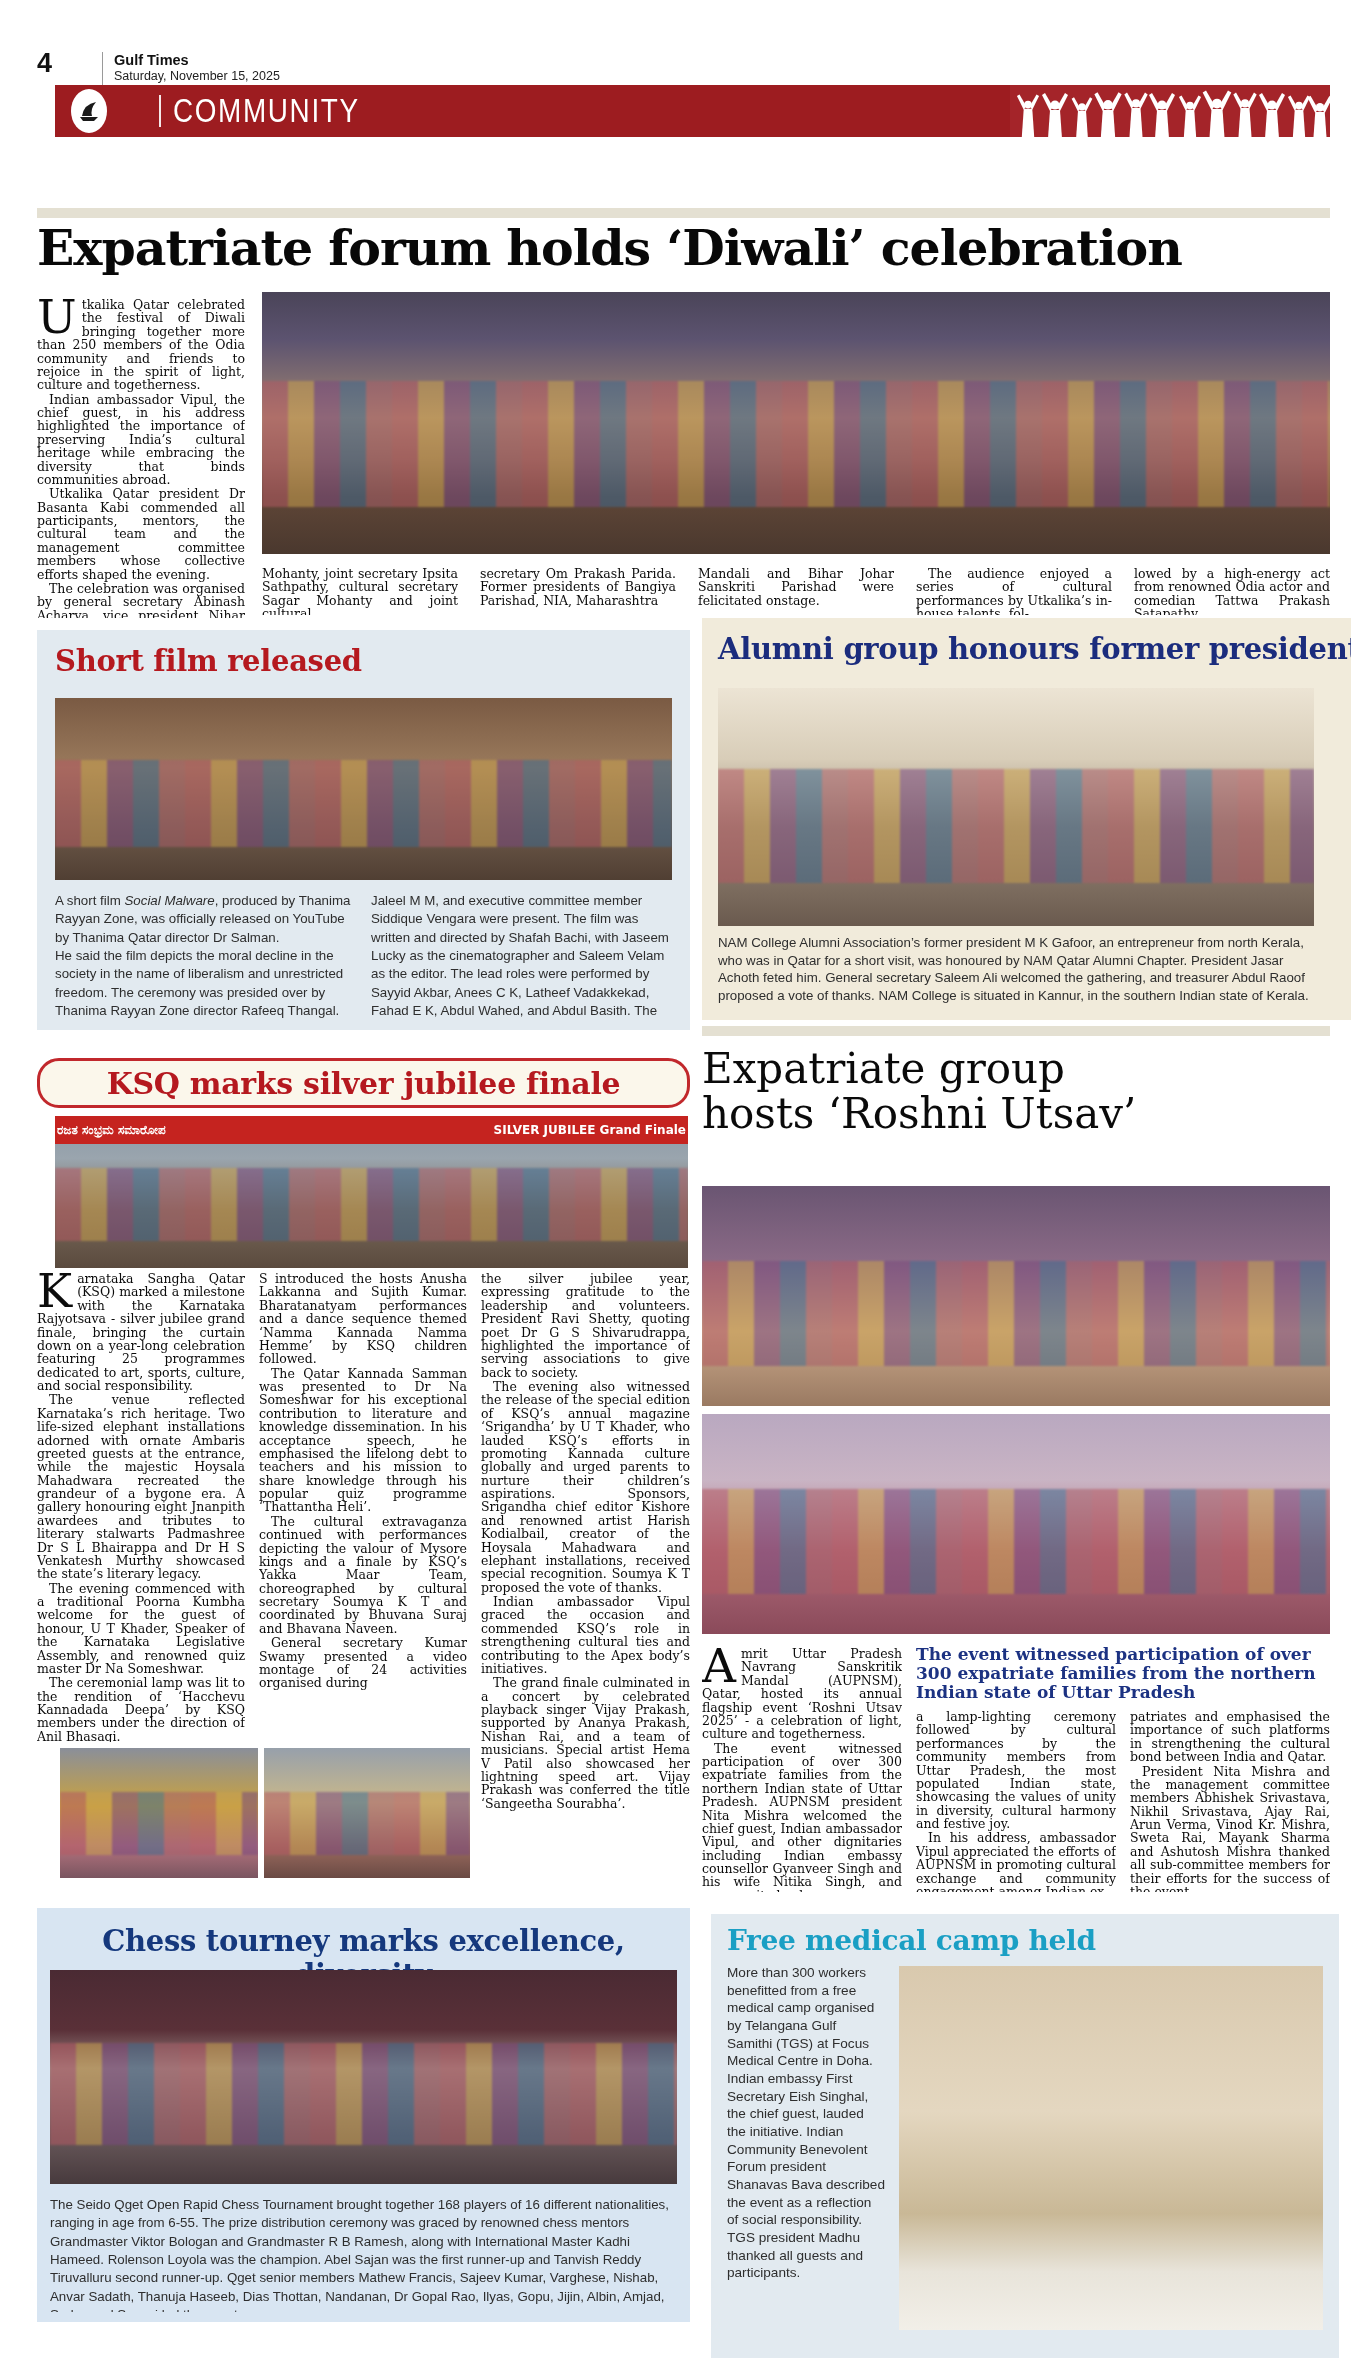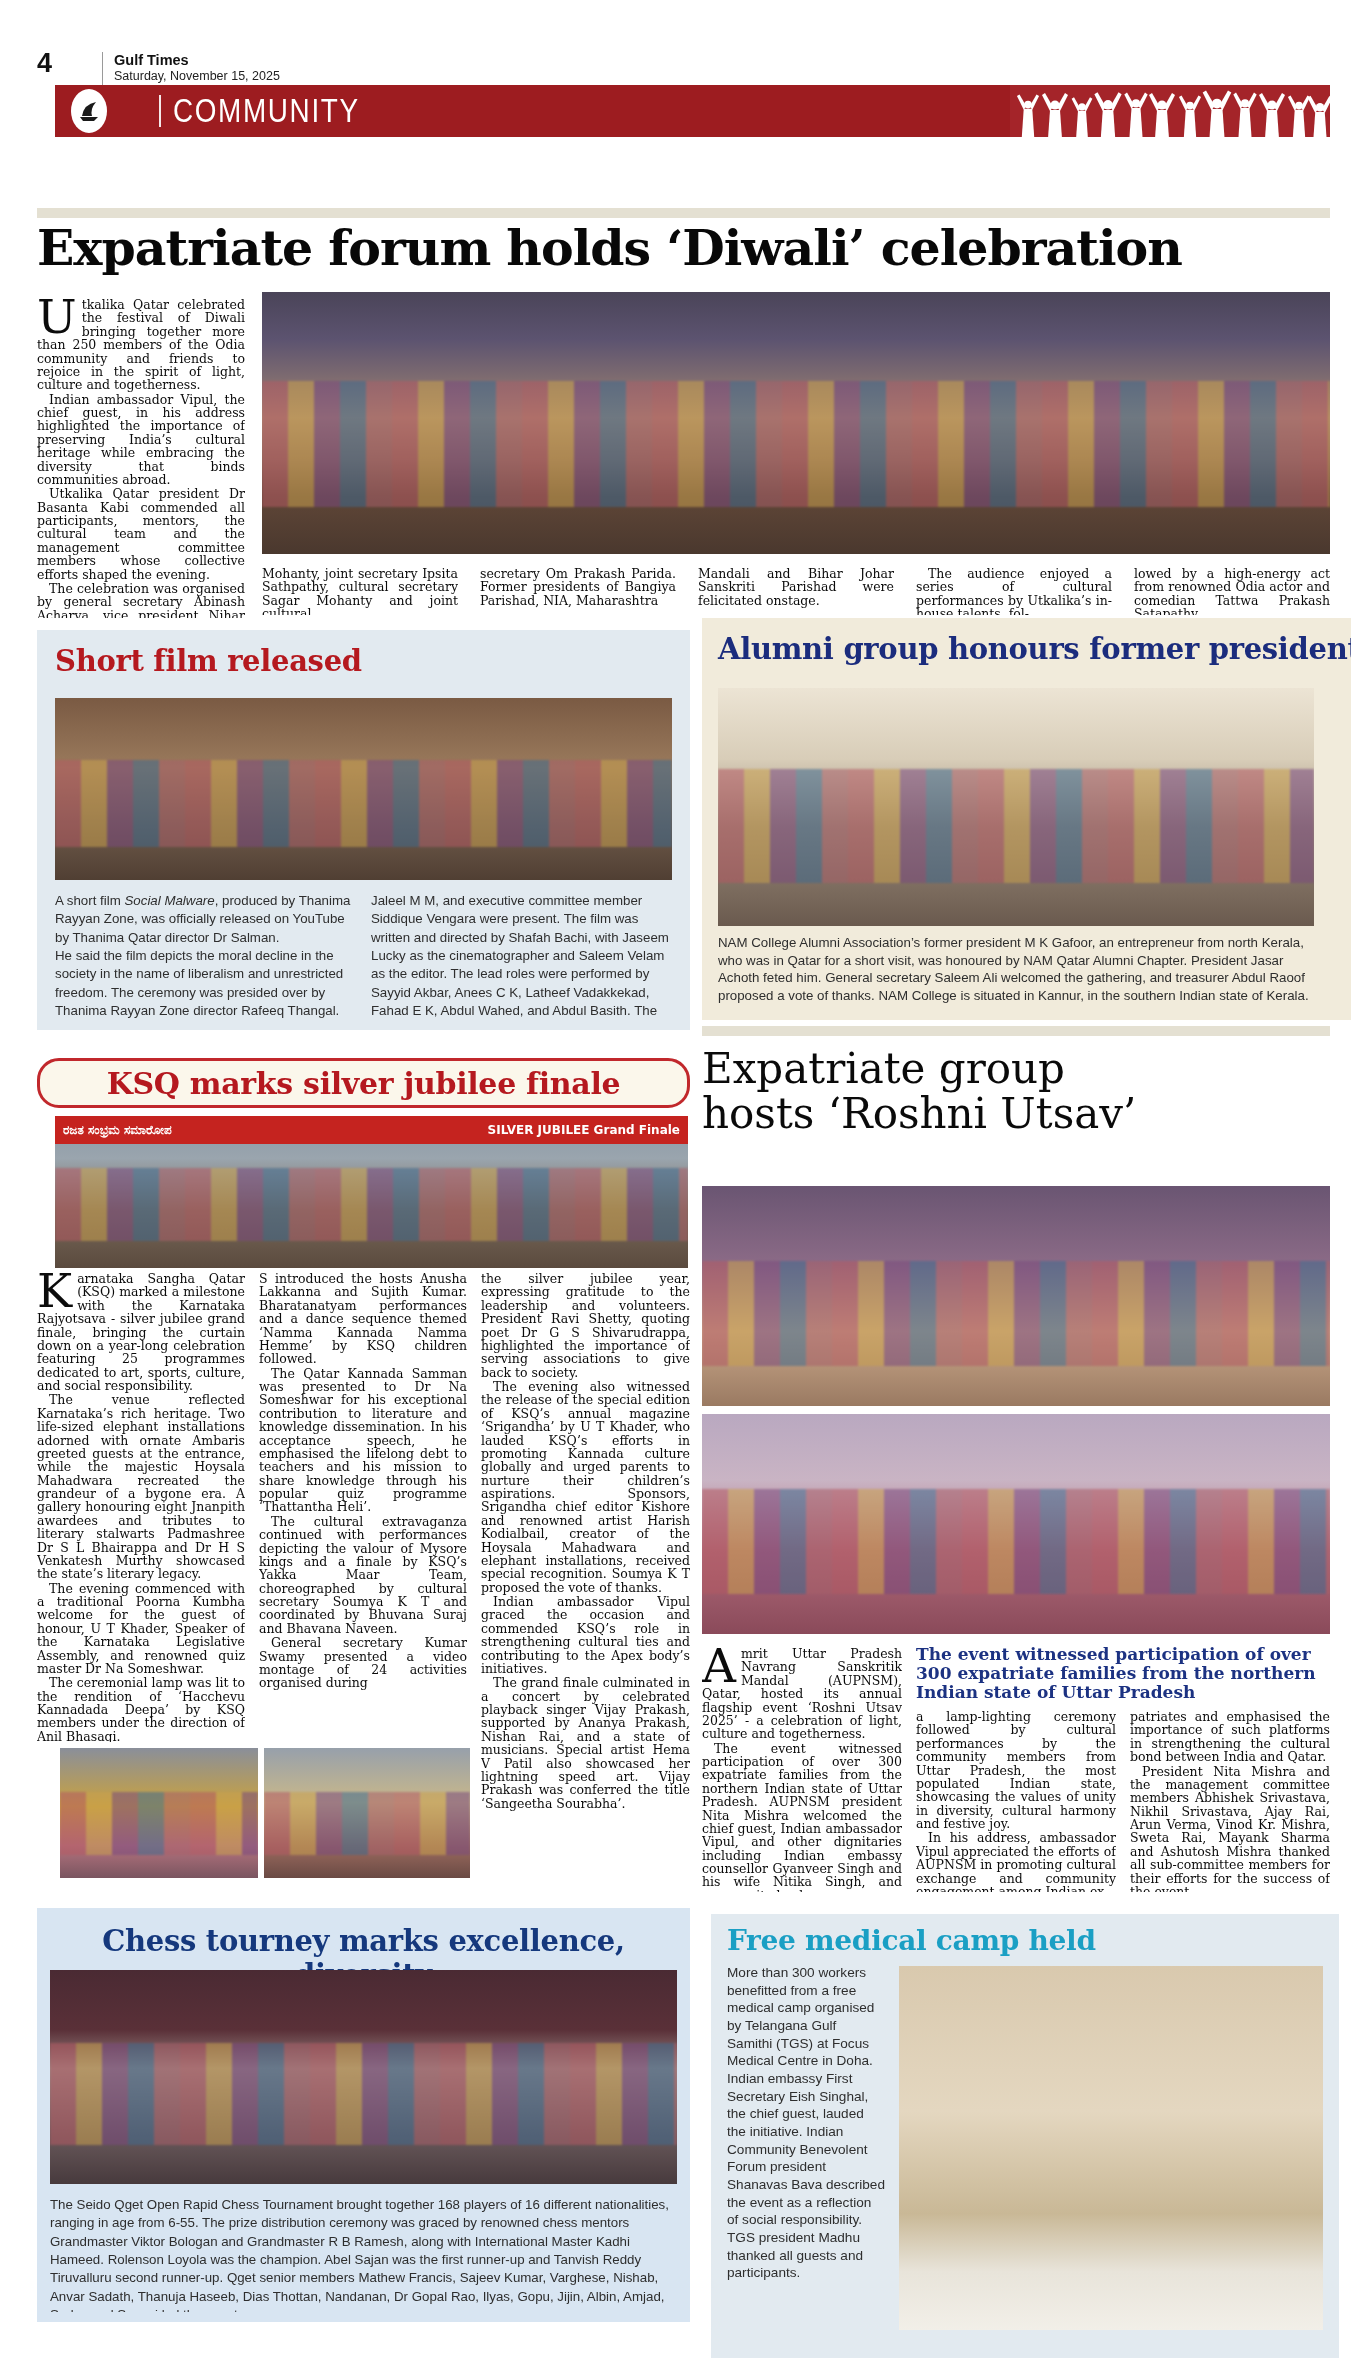--- a/index.html
+++ b/index.html
@@ -44,21 +44,21 @@
   #ph-film{background:linear-gradient(180deg,#7a5a43 0%,#9a7a5c 38%,#6e5a4a 70%,#503f33 100%);}
   #ph-alumni{background:linear-gradient(180deg,#ece4d4 0%,#d8cdb8 30%,#9a8a7a 58%,#6a5a4e 100%);}
   #ph-roshni1{background:linear-gradient(180deg,#6a5572 0%,#8a6a86 34%,#caa88a 66%,#9a7a62 100%);}
   #ph-roshni2{background:linear-gradient(180deg,#b9a8c0 0%,#c9b4c4 30%,#b06a7a 62%,#8a4a5a 100%);}
   #ph-ksq-main{background:linear-gradient(180deg,#8a97a5 0%,#9aa5ae 28%,#7a6a5a 62%,#5a4a3e 100%);}
   #ph-ksq-a{background:linear-gradient(180deg,#8a8f9a 0%,#caa23e 45%,#b4737e 75%,#7a5560 100%);}
   #ph-ksq-b{background:linear-gradient(180deg,#97a0ab 0%,#c9b88a 42%,#9a6a5e 76%,#6a4a44 100%);}
   #ph-chess{background:linear-gradient(180deg,#4a2a33 0%,#5a3038 28%,#9a8a86 46%,#6a5a5c 76%,#473a3d 100%);}
   #ph-medical{background:linear-gradient(180deg,#d9c9ae 0%,#e4d7c0 40%,#c9b896 68%,#e8e4da 84%,#f2efe8 100%);}
   .ksqband{position:absolute;left:0;top:0;right:0;height:28px;background:#c5231f;color:#fff;
-     display:flex;align-items:center;justify-content:space-between;padding:0 8px;box-sizing:border-box;
+     display:flex;align-items:center;justify-content:space-between;padding:0 2px;box-sizing:border-box;
      font-family:"DejaVu Sans",sans-serif;font-size:12px;font-weight:bold;white-space:nowrap;overflow:hidden;}
   
   .secbox{position:absolute;box-sizing:border-box;}
   .bg-bluegrey{background:#e2eaf0;}
   .bg-cream{background:#f1ebdb;}
   .bg-blue{background:#d8e5f2;}
   .ksq-titlebox{border:3px solid #c1282c;border-radius:22px;background:#fbf7eb;
      display:flex;align-items:center;justify-content:center;}
 </style>
 </head>
@@ -170,21 +170,21 @@
   <div class="abs col" style="left:259px;top:1272px;width:208px;height:482px;">
     <p class="sb">S introduced the hosts Anusha Lakkanna and Sujith Kumar. Bharatanatyam performances and a dance sequence themed ‘Namma Kannada Namma Hemme’ by KSQ children followed.</p>
     <p class="sb ind">The Qatar Kannada Samman was presented to Dr Na Someshwar for his exceptional contribution to literature and knowledge dissemination. In his acceptance speech, he emphasised the lifelong debt to teachers and his mission to share knowledge through his popular quiz programme ‘Thattantha Heli’.</p>
     <p class="sb ind">The cultural extravaganza continued with performances depicting the valour of Mysore kings and a finale by KSQ’s Yakka Maar Team, choreographed by cultural secretary Soumya K T and coordinated by Bhuvana Suraj and Bhavana Naveen.</p>
     <p class="sb ind">General secretary Kumar Swamy presented a video montage of 24 activities organised during</p>
   </div>
   <div class="abs col" style="left:481px;top:1272px;width:209px;height:612px;">
     <p class="sb">the silver jubilee year, expressing gratitude to the leadership and volunteers. President Ravi Shetty, quoting poet Dr G S Shivarudrappa, highlighted the importance of serving associations to give back to society.</p>
     <p class="sb ind">The evening also witnessed the release of the special edition of KSQ’s annual magazine ‘Srigandha’ by U T Khader, who lauded KSQ’s efforts in promoting Kannada culture globally and urged parents to nurture their children’s aspirations. Sponsors, Srigandha chief editor Kishore and renowned artist Harish Kodialbail, creator of the Hoysala Mahadwara and elephant installations, received special recognition. Soumya K T proposed the vote of thanks.</p>
     <p class="sb ind">Indian ambassador Vipul graced the occasion and commended KSQ’s role in strengthening cultural ties and contributing to the Apex body’s initiatives.</p>
-    <p class="sb ind">The grand finale culminated in a concert by celebrated playback singer Vijay Prakash, supported by Ananya Prakash, Nishan Rai, and a state of musicians. Special artist Hema V Patil also showcased her lightning speed art. Vijay Prakash was conferred the title ‘Sangeetha Sourabha’.</p>
+    <p class="sb ind">The grand finale culminated in a concert by celebrated playback singer Vijay Prakash, supported by Ananya Prakash, Nishan Rai, and a team of musicians. Special artist Hema V Patil also showcased her lightning speed art. Vijay Prakash was conferred the title ‘Sangeetha Sourabha’.</p>
   </div>
 
   <div class="photo crowd" id="ph-ksq-a" style="left:60px;top:1748px;width:198px;height:130px;"></div>
   <div class="photo crowd" id="ph-ksq-b" style="left:264px;top:1748px;width:206px;height:130px;"></div>
 
   <div class="abs roshhead" style="left:702px;top:1046px;width:628px;">
     <div>Expatriate group</div>
     <div>hosts ‘Roshni Utsav’</div>
   </div>
 

